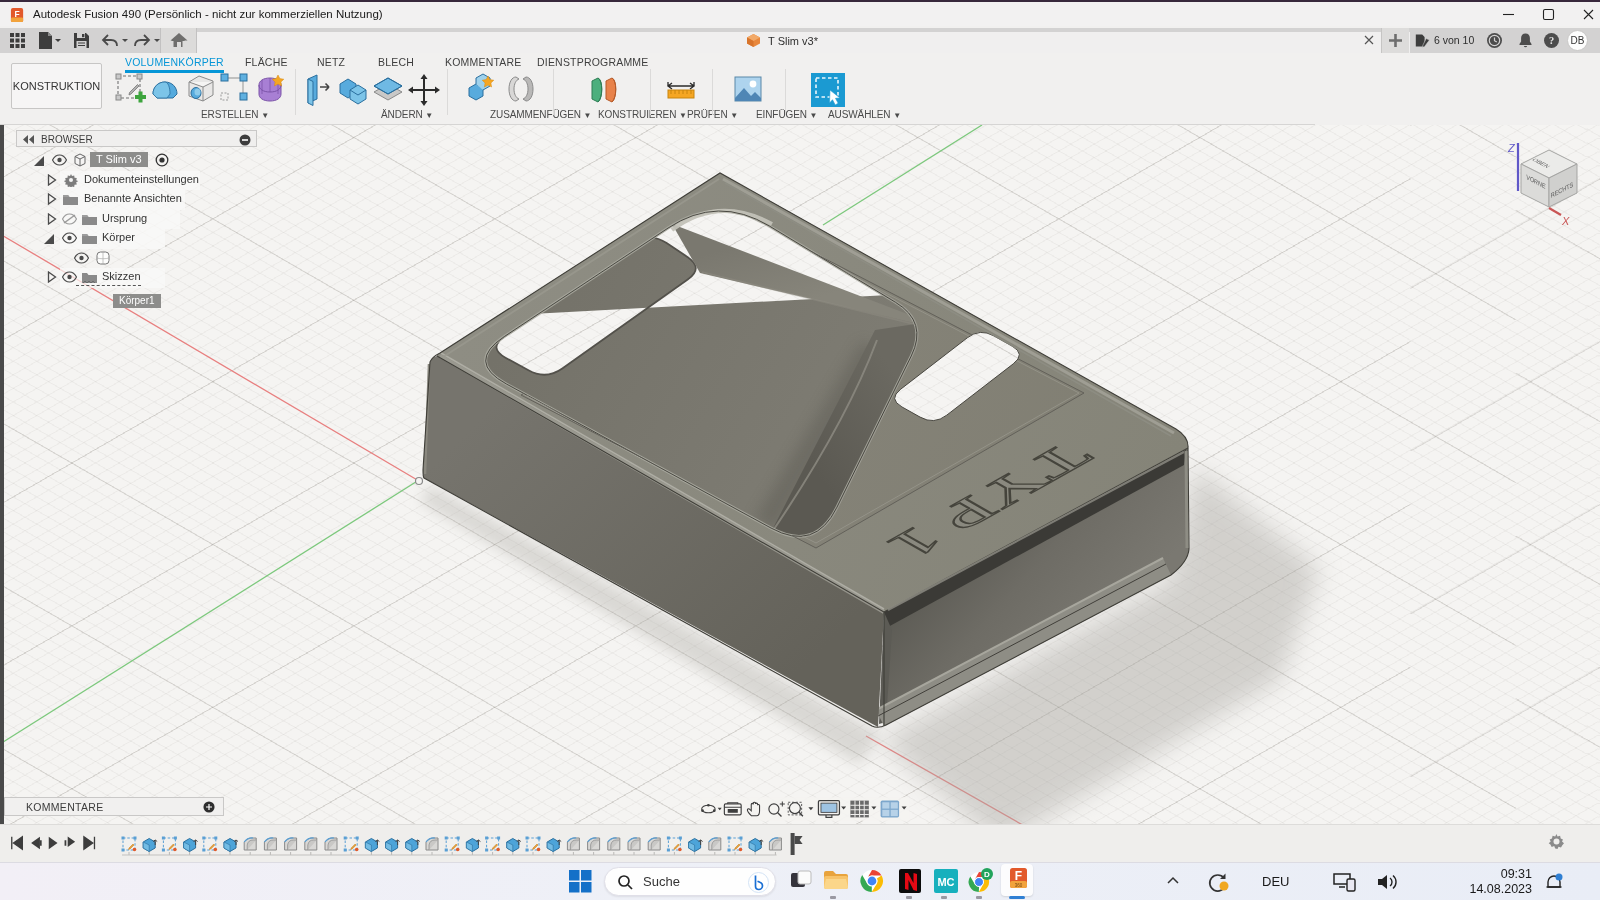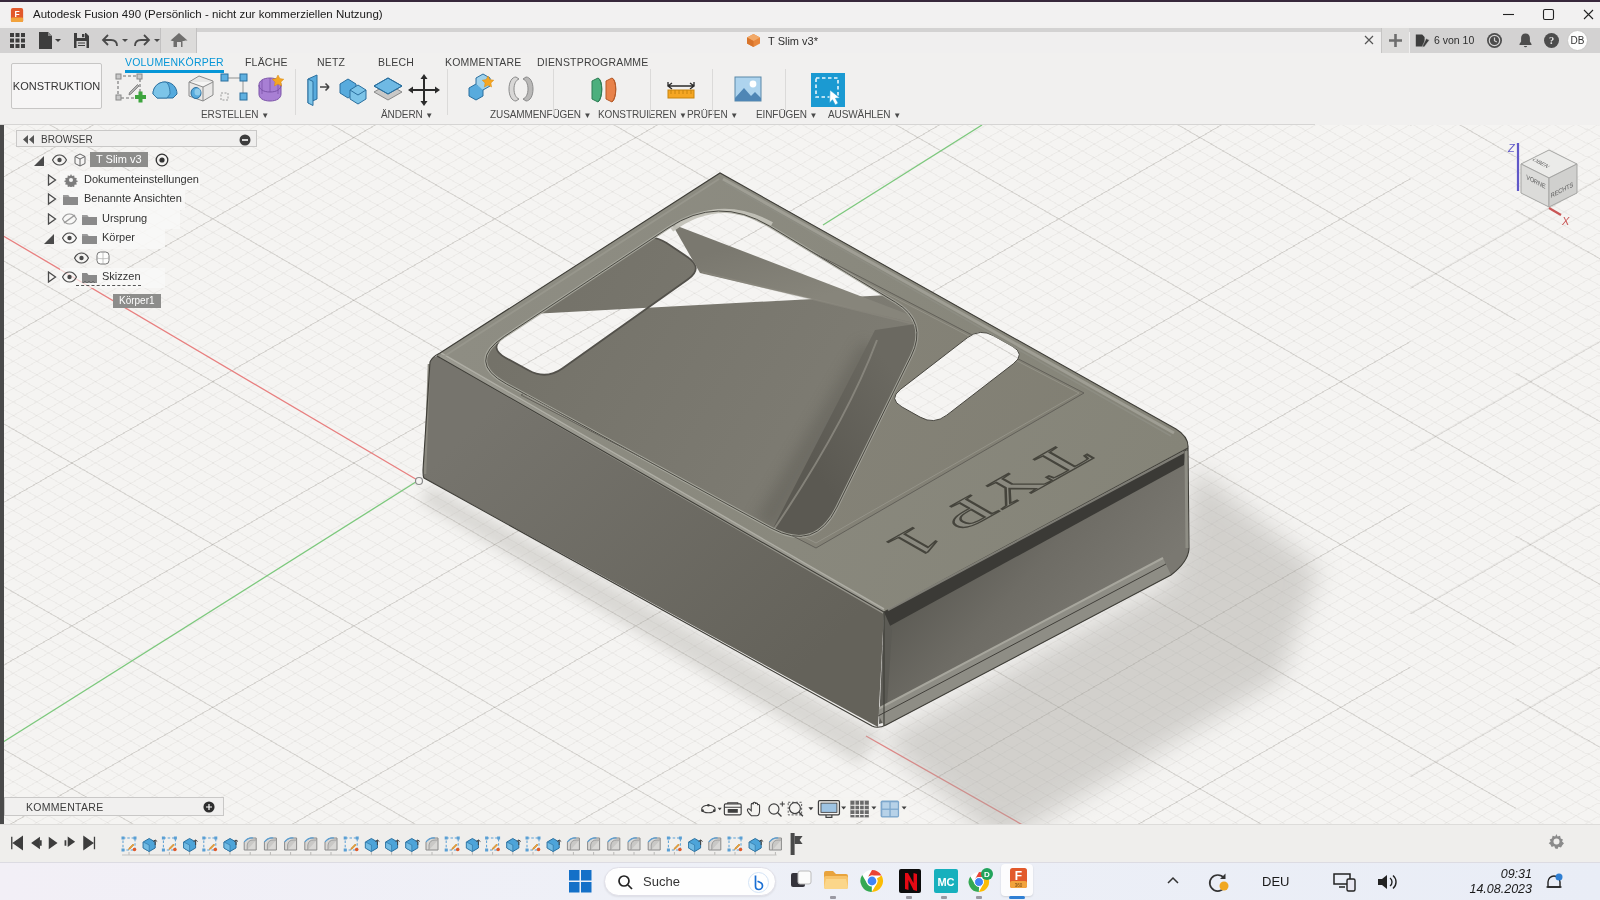--- a/index.html
+++ b/index.html
@@ -857,21 +857,21 @@
     <div style="position:absolute;left:1262px;top:11px;font-size:13px;color:#1a1a1a;">DEU</div>
     <svg style="position:absolute;left:1332px;top:8px" width="26" height="22" viewBox="0 0 26 22">
         <path d="M2 3h16v10H2z" fill="none" stroke="#222" stroke-width="1.5"></path>
         <path d="M7 16h6" stroke="#222" stroke-width="1.5"></path>
         <rect x="15" y="8" width="8" height="12" rx="1.5" fill="#e9e8f2" stroke="#222" stroke-width="1.4"></rect>
       </svg>
     <svg style="position:absolute;left:1376px;top:9px" width="22" height="20" viewBox="0 0 22 20">
         <path d="M2 7v6h4l5 4V3L6 7z" fill="#222"></path>
         <path d="M14 6a5 5 0 010 8M17 3.5a8.5 8.5 0 010 13" fill="none" stroke="#222" stroke-width="1.4"></path>
       </svg>
-    <div style="position:absolute;left:1428px;top:4px;width:104px;text-align:right;font-size:12.5px;color:#1a1a1a;line-height:15px;font-style:italic;">09:31<br>14.08.2023</div>
+    <div style="position:absolute;left:1428px;top:4px;width:104px;text-align:right;font-size:12.5px;color:#1a1a1a;line-height:15px;">09:31<br>14.08.2023</div>
     <svg style="position:absolute;left:1544px;top:9px" width="20" height="20" viewBox="0 0 20 20">
         <path d="M4 15v-5a6 6 0 0112 0v5z" fill="none" stroke="#222" stroke-width="1.4"></path>
         <path d="M2.5 15h15" stroke="#222" stroke-width="1.4"></path>
         <circle cx="15" cy="5" r="3.5" fill="#2f7fd3"></circle>
       </svg>
   </div>
 
 </div>
 
 </body></html>

